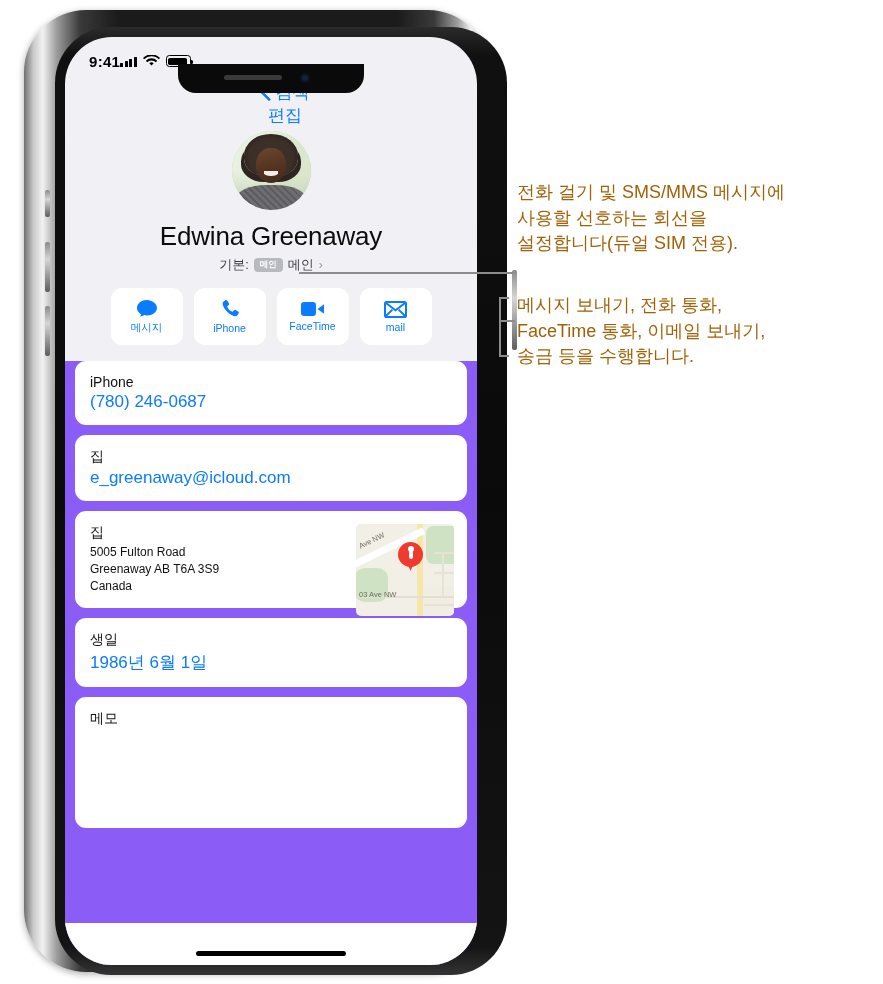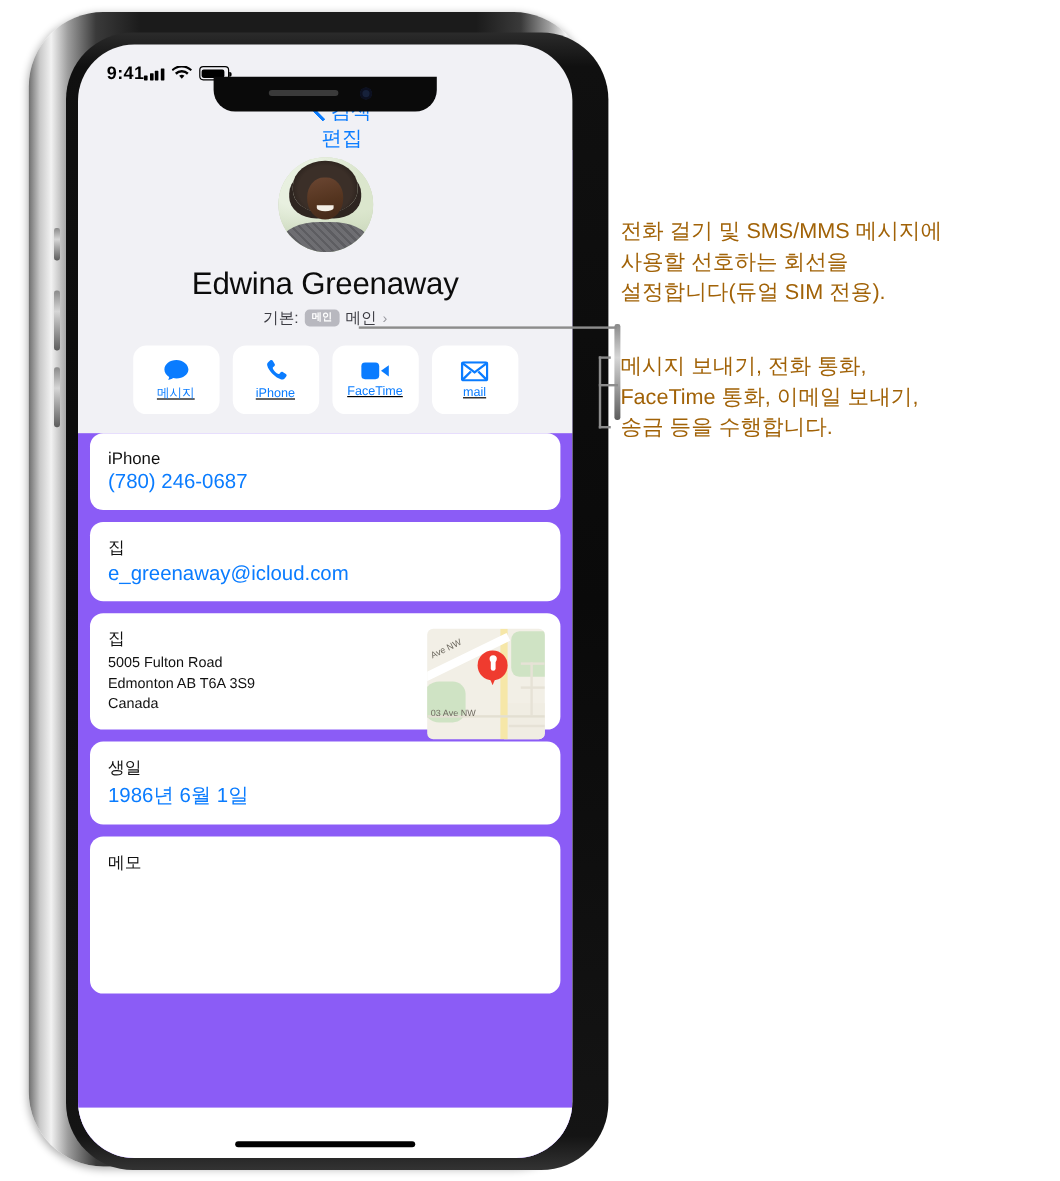--- a/index.html
+++ b/index.html
@@ -123,21 +123,21 @@
   .default-row {
     display:flex; align-items:center; justify-content:center; gap:5px;
     margin-top: 4px; font-size: 13px; color:#3c3c43;
   }
   .badge-main {
     background:#b8b8bf; color:#fff; font-size:8.5px; font-weight:bold;
     padding: 2px 6px; border-radius: 4px; line-height:1.1;
   }
   .chev-small { color:#9a9aa0; font-size:12px; }
 
-  .actions { display:flex; justify-content:center; gap:11px; margin-top: 14px; padding-bottom: 16px; text-decoration: underline; }
+  .actions { display:flex; justify-content:center; gap:11px; margin-top: 14px; padding-bottom: 16px; }
   .act {
     width: 72px; height: 57px; background:#fff; border-radius: 11px;
     display:flex; flex-direction:column; align-items:center; justify-content:center; gap:3px;
     cursor:pointer;
   }
   .act .lbl { font-size: 10.5px; color:#0a7cff; }
   .act svg { display:block; }
 
   .cards { padding: 0 10px; }
   .card { background:#fff; border-radius: 11px; margin-bottom: 10px; padding: 13px 15px; position:relative; }
@@ -295,21 +295,21 @@
           </div>
 
           <div class="card">
             <div class="k">집</div>
             <div class="v">e_greenaway@icloud.com</div>
           </div>
 
           <div class="card">
             <div class="k">집</div>
             <div class="v-dark">5005 Fulton Road</div>
-            <div class="v-dark">Edmonton AB T6A 3S9</div>
+            <div class="v-dark">Greenaway AB T6A 3S9</div>
             <div class="v-dark">Canada</div>
 
             <div class="map-thumb">
               <div class="green1"></div>
               <div class="green2"></div>
               <div class="green3"></div>
               <div class="road-v"></div>
               <div class="road-d"></div>
               <div class="road-h"></div>
               <div class="line" style="left:78px;top:28px;width:20px;height:2px;"></div>

